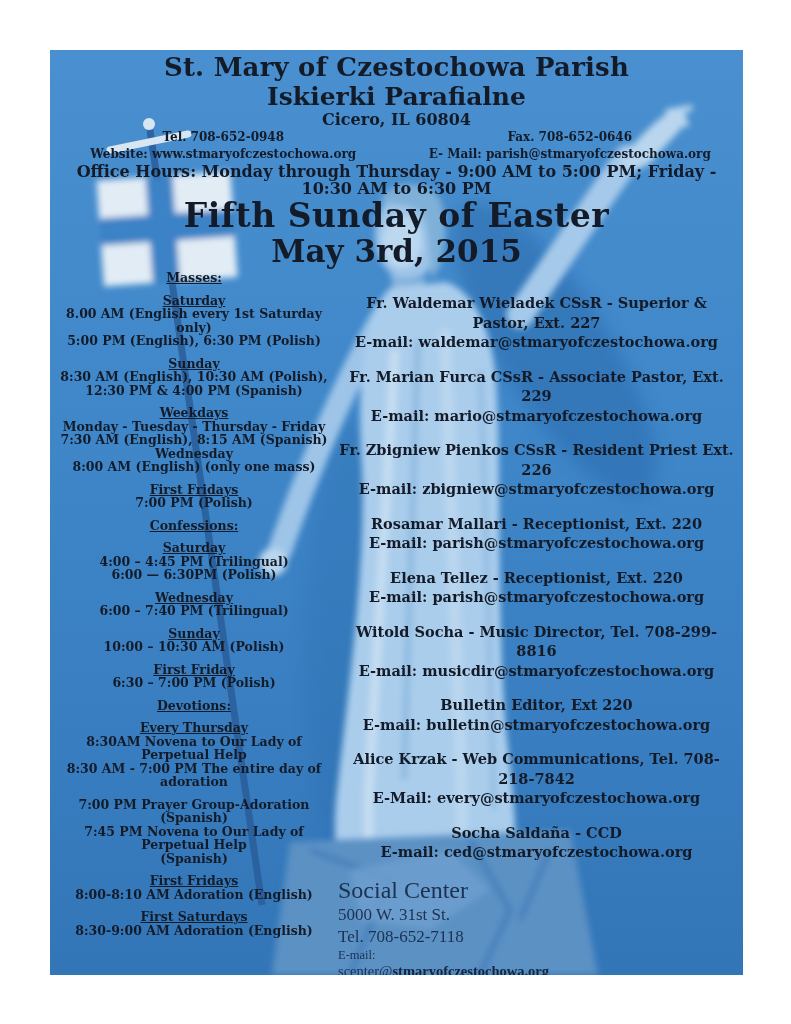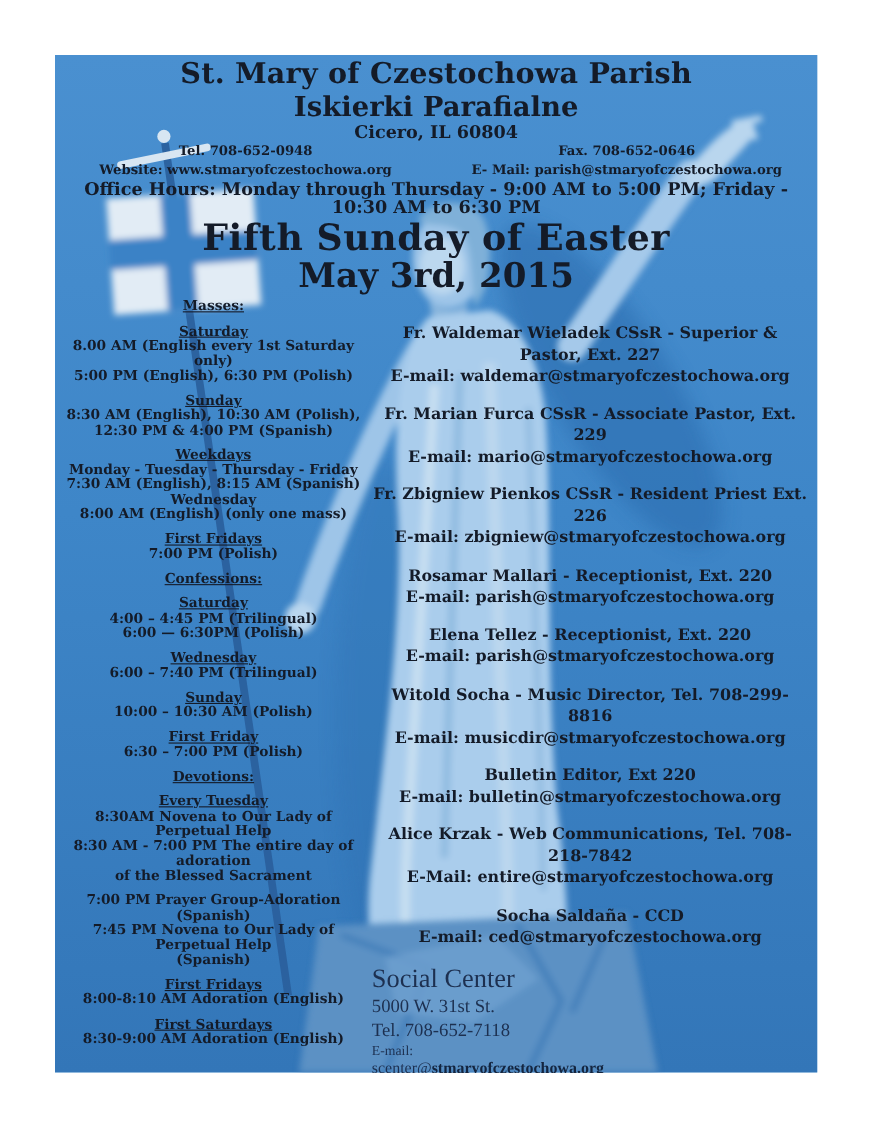--- a/index.html
+++ b/index.html
@@ -182,24 +182,23 @@
             <div>10:00 – 10:30 AM (Polish)</div>
           </div>
           <div class="sched-block">
             <div class="u">First Friday</div>
             <div>6:30 – 7:00 PM (Polish)</div>
           </div>
           <div class="sched-block">
             <div class="u">Devotions:</div>
           </div>
           <div class="sched-block">
-            <div class="u">Every Tuesday</div>
+            <div class="u">Every Thursday</div>
             <div>8:30AM Novena to Our Lady of Perpetual Help</div>
             <div>8:30 AM - 7:00 PM The entire day of adoration</div>
-            <div>of the Blessed Sacrament</div>
           </div>
           <div class="sched-block">
             <div>7:00 PM Prayer Group-Adoration (Spanish)</div>
             <div>7:45 PM Novena to Our Lady of Perpetual Help</div>
             <div>(Spanish)</div>
           </div>
           <div class="sched-block">
             <div class="u">First Fridays</div>
             <div>8:00-8:10 AM Adoration (English)</div>
           </div>
@@ -234,21 +233,21 @@
             <div class="staff-entry">
               <div>Witold Socha - Music Director, Tel. 708-299-8816</div>
               <div>E-mail: musicdir@stmaryofczestochowa.org</div>
             </div>
             <div class="staff-entry">
               <div>Bulletin Editor, Ext 220</div>
               <div>E-mail: bulletin@stmaryofczestochowa.org</div>
             </div>
             <div class="staff-entry">
               <div>Alice Krzak - Web Communications, Tel. 708-218-7842</div>
-              <div>E-Mail: entire@stmaryofczestochowa.org</div>
+              <div>E-Mail: every@stmaryofczestochowa.org</div>
             </div>
             <div class="staff-entry">
               <div>Socha Saldaña - CCD</div>
               <div>E-mail: ced@stmaryofczestochowa.org</div>
             </div>
           </div>
 
         <div class="social">
           <div class="social-title">Social Center</div>
           <div class="social-line">5000 W. 31st St.</div>

